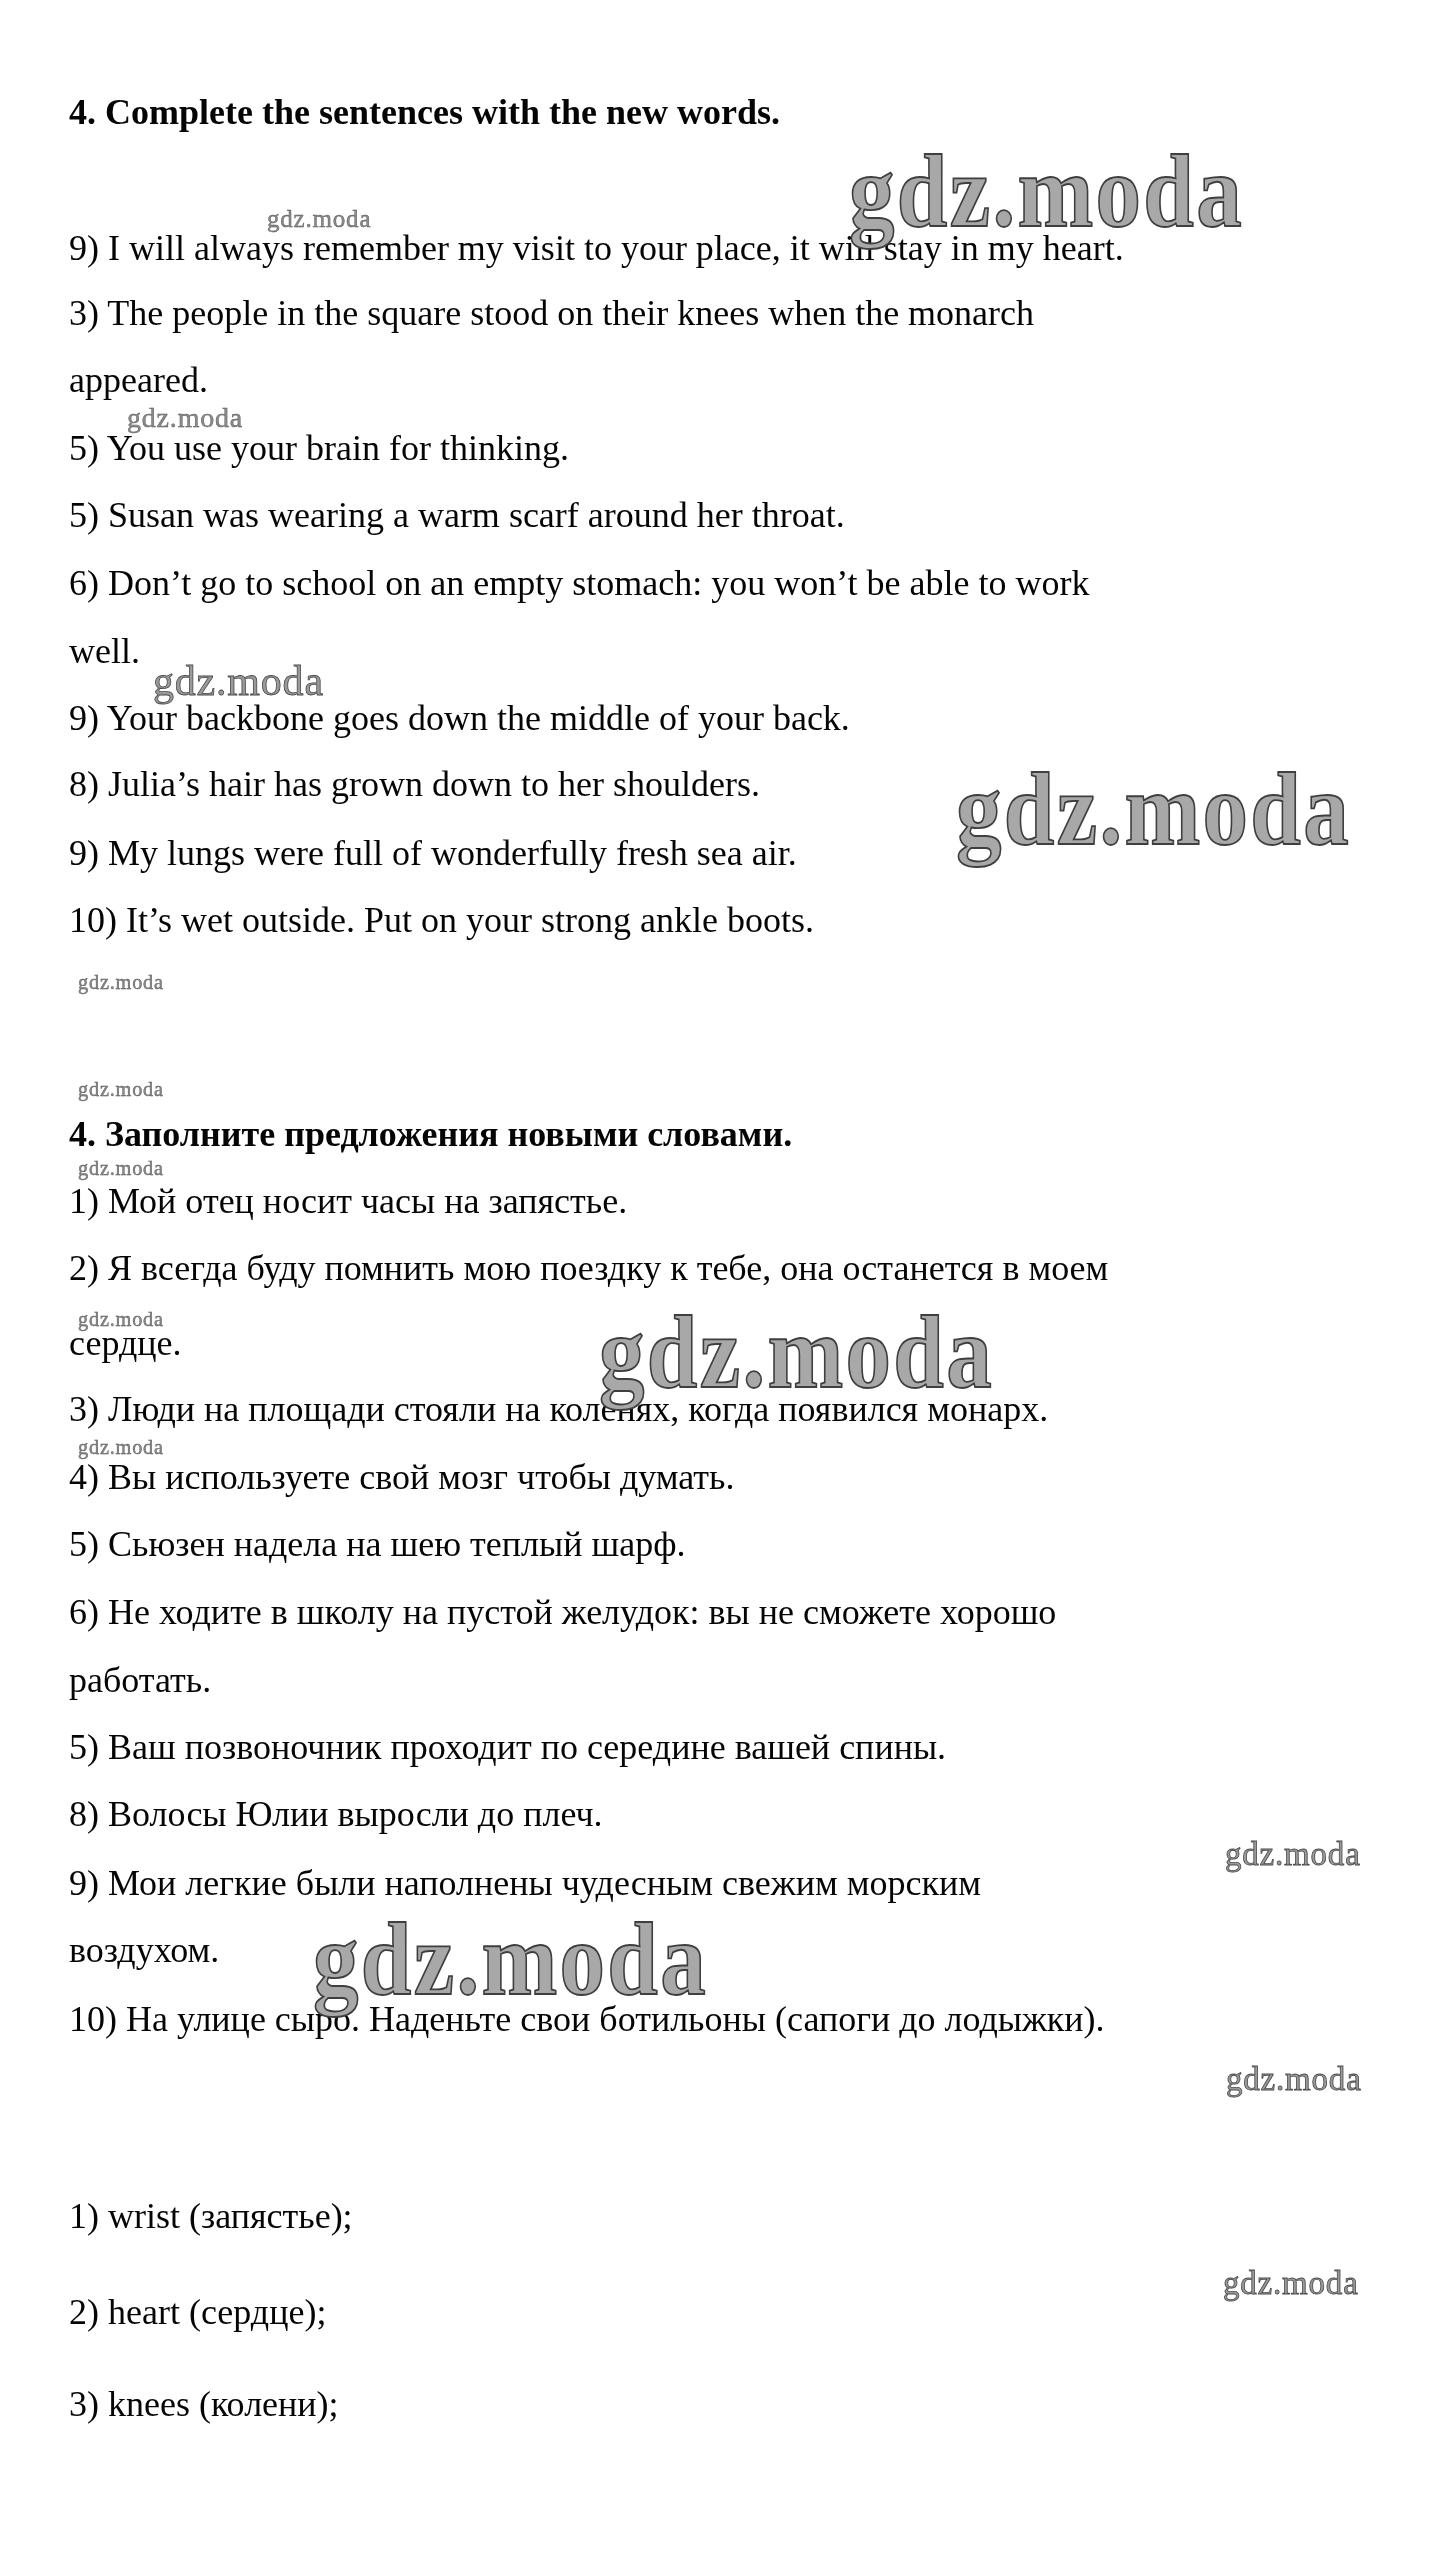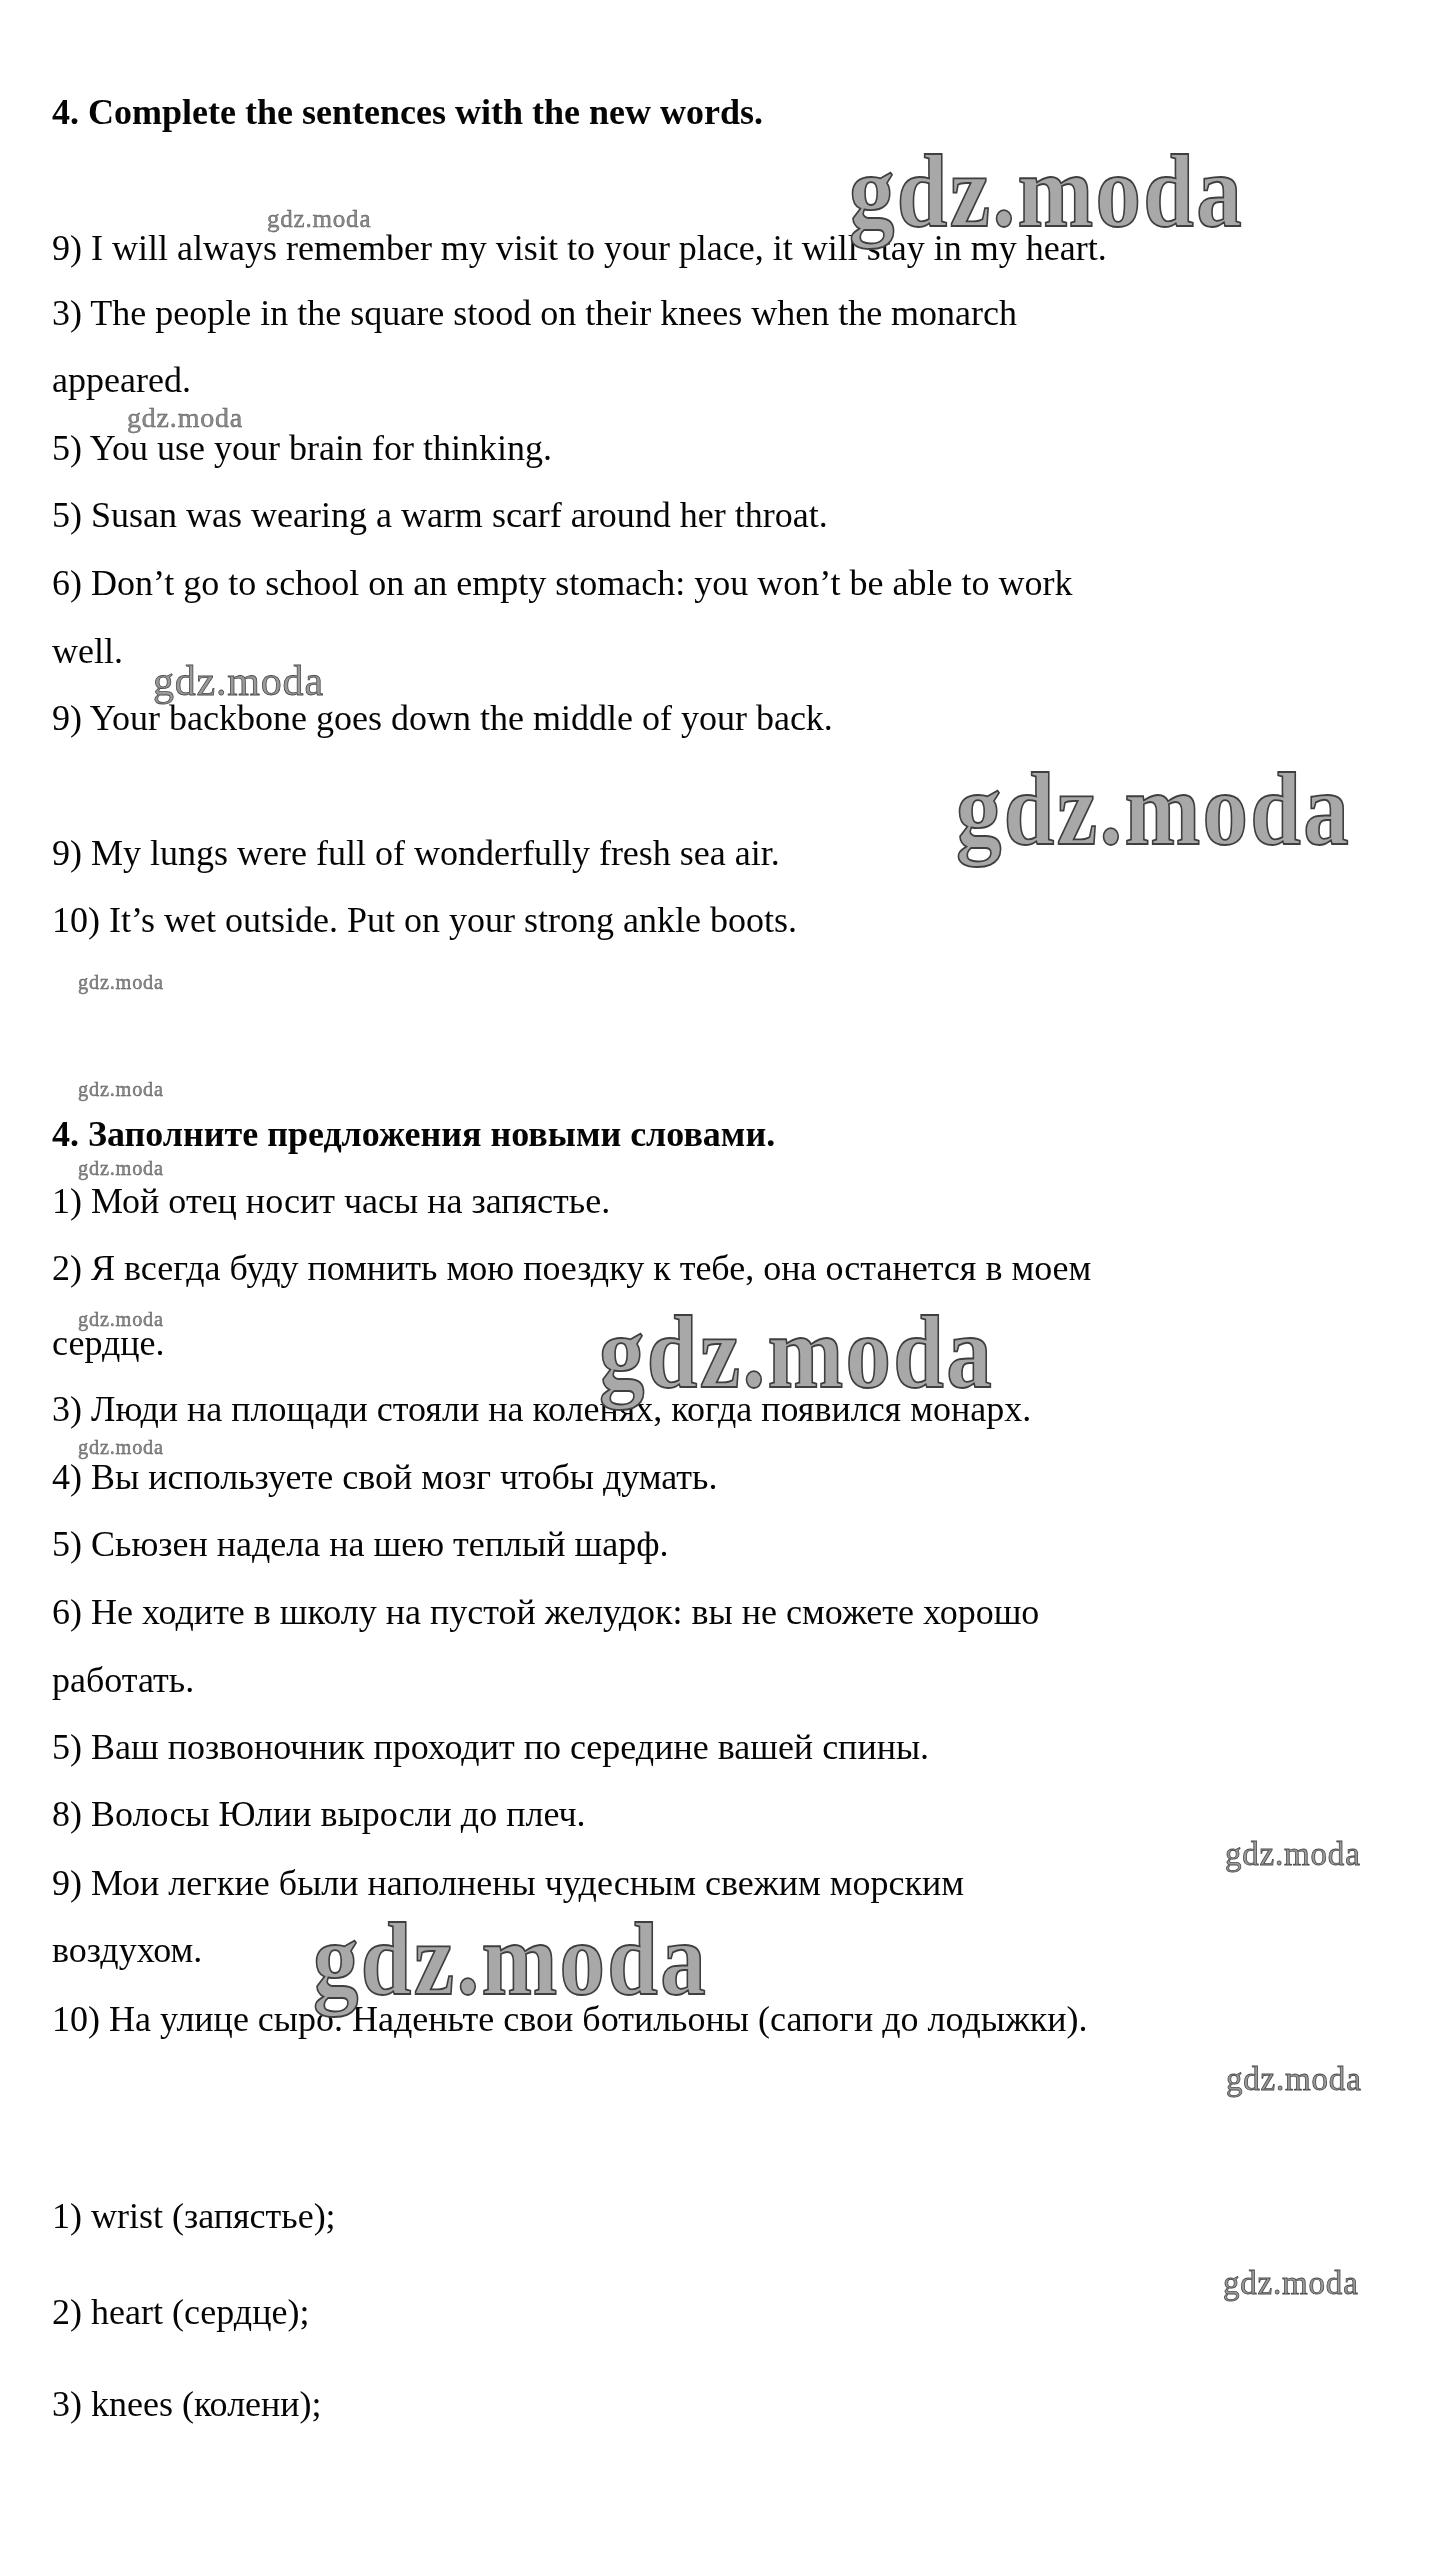--- a/index.html
+++ b/index.html
@@ -11,21 +11,21 @@
     position: relative;
     width: 1449px;
     height: 2576px;
     background: #ffffff;
     overflow: hidden;
     font-family: "Liberation Serif", "DejaVu Serif", serif;
     color: #000000;
   }
   .line {
     position: absolute;
-    left: 52px;
+    left: 69px;
     font-size: 36px;
     line-height: 45px;
     white-space: nowrap;
     color: #050505;
   }
   .title {
     font-weight: bold;
   }
   
   .wm {
@@ -61,20 +61,21 @@
   <div class="line title" style="top:90px">4. Complete the sentences with the new words.</div>
 
   <div class="line" style="top:226px">9) I will always remember my visit to your place, it will stay in my heart.</div>
   <div class="line" style="top:291px">3) The people in the square stood on their knees when the monarch</div>
   <div class="line" style="top:358px">appeared.</div>
   <div class="line" style="top:426px">5) You use your brain for thinking.</div>
   <div class="line" style="top:493px">5) Susan was wearing a warm scarf around her throat.</div>
   <div class="line" style="top:561px">6) Don’t go to school on an empty stomach: you won’t be able to work</div>
   <div class="line" style="top:629px">well.</div>
   <div class="line" style="top:696px">9) Your backbone goes down the middle of your back.</div>
+  <div class="line" style="top:762px">8) Julia’s hair has grown down to her shoulders.</div>
   <div class="line" style="top:831px">9) My lungs were full of wonderfully fresh sea air.</div>
   <div class="line" style="top:898px">10) It’s wet outside. Put on your strong ankle boots.</div>
 
   <div class="line title" style="top:1112px">4. Заполните предложения новыми словами.</div>
 
   <div class="line" style="top:1179px">1) Мой отец носит часы на запястье.</div>
   <div class="line" style="top:1246px">2) Я всегда буду помнить мою поездку к тебе, она останется в моем</div>
   <div class="line" style="top:1321px">сердце.</div>
   <div class="line" style="top:1387px">3) Люди на площади стояли на коленях, когда появился монарх.</div>
   <div class="line" style="top:1455px">4) Вы используете свой мозг чтобы думать.</div>

